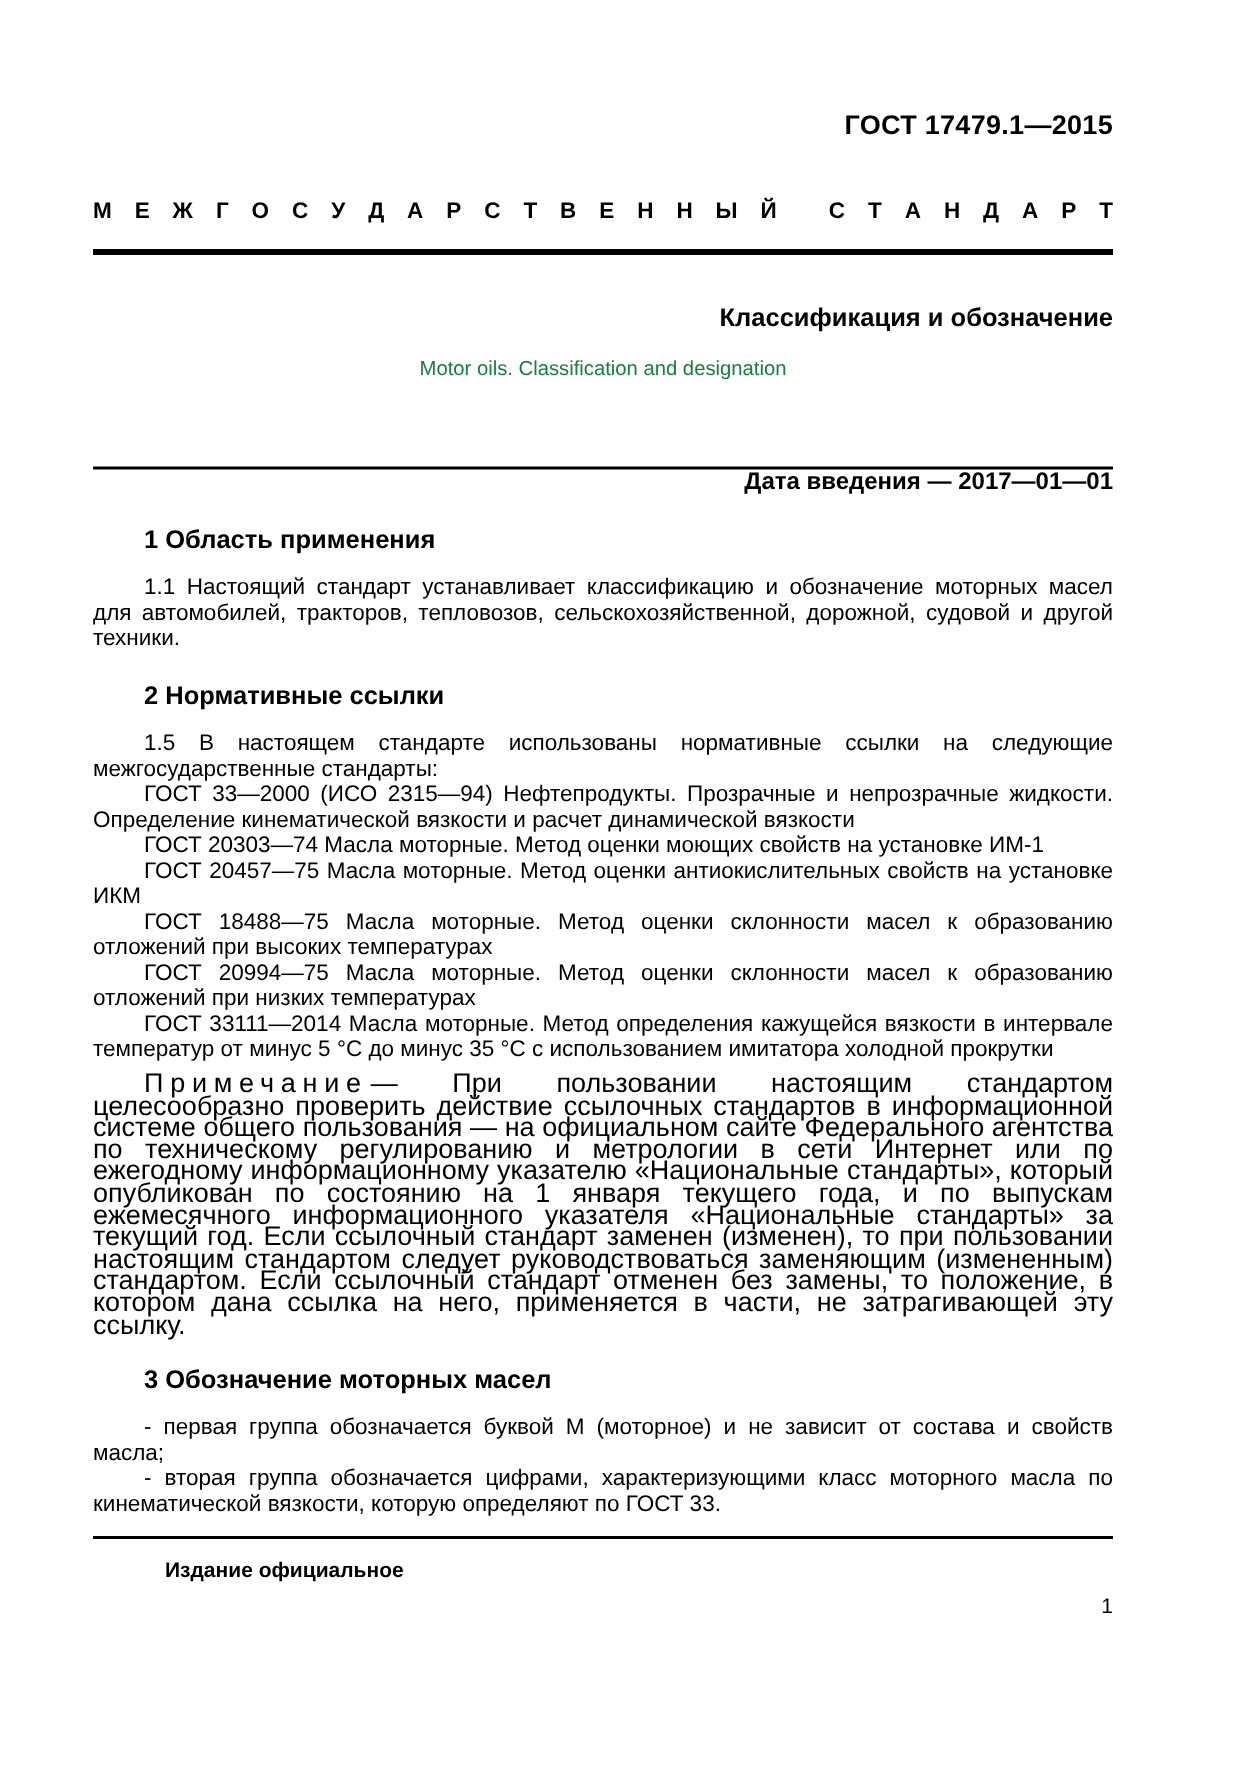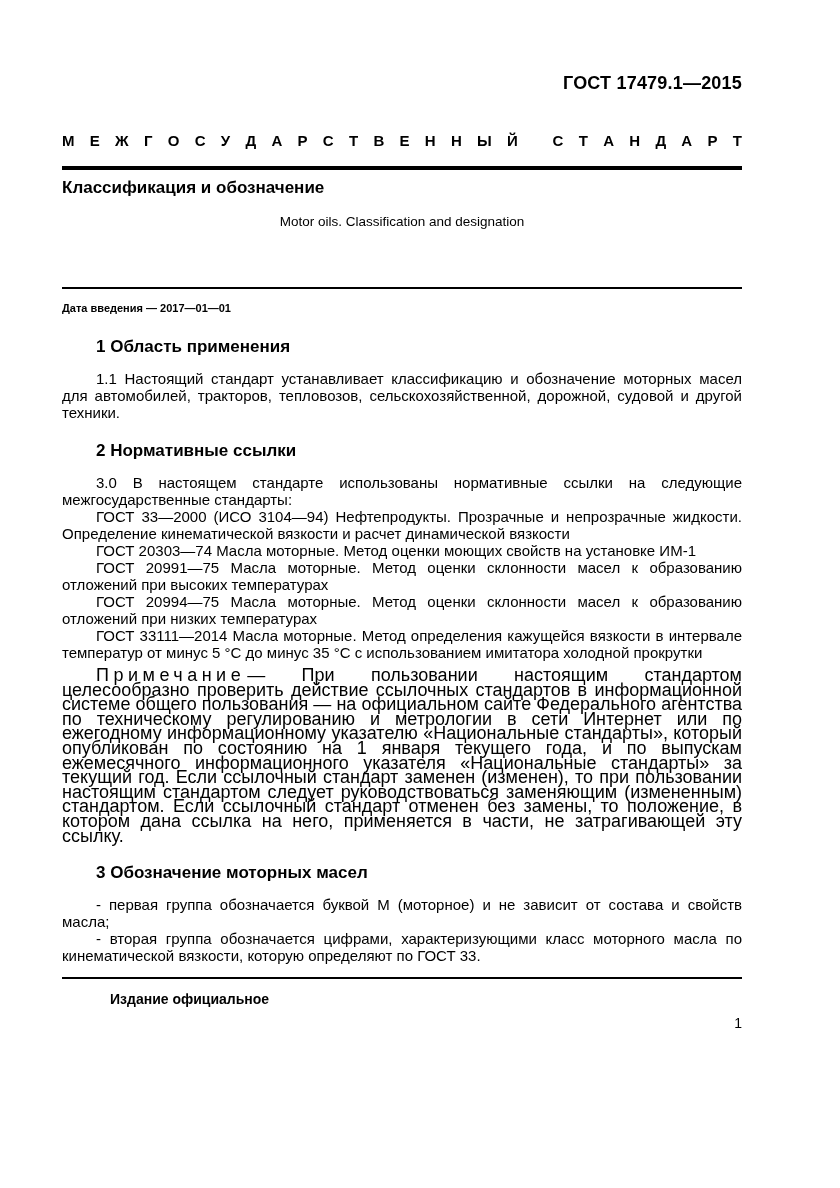--- a/index.html
+++ b/index.html
@@ -41,41 +41,41 @@
     background: #000;
   }
   .title-main {
     margin-top: 58px;
     text-align: center;
     font-size: 17px;
     line-height: 19px;
     font-weight: bold;
   }
   .title-sub {
-    margin-top: 8px;
-    text-align: left;
+    margin-top: 32px;
+    text-align: right;
     font-size: 17px;
     line-height: 19px;
     font-weight: bold;
   }
   .title-en {
     margin-top: 17px;
     text-align: center;
     font-size: 13.5px;
     line-height: 16px;
-    color: #000000;
+    color: #15803d;
   }
   .rule-thin {
     margin-top: 57px;
     height: 2px;
     background: #000;
   }
   .date-line {
-    margin-top: 11px;
-    font-size: 11px;
+    text-align: right;
+    font-size: 16px;
     line-height: 17px;
     font-weight: bold;
   }
   .sec {
     margin: 20px 0 13px 0;
     padding-left: 34px;
     font-size: 17px;
     line-height: 20px;
     font-weight: bold;
   }
@@ -158,24 +158,25 @@
     <div class="title-en">Motor oils. Classification and designation</div>
 
     <div class="rule-thin"></div>
 
     <div class="date-line">Дата введения — 2017—01—01</div>
 
     <h2 class="sec">1 Область применения</h2>
     <p class="body">1.1 Настоящий стандарт устанавливает классификацию и обозначение моторных масел для автомобилей, тракторов, тепловозов, сельскохозяйственной, дорожной, судовой и другой техники.</p>
 
     <h2 class="sec">2 Нормативные ссылки</h2>
-    <p class="body">3.0 В настоящем стандарте использованы нормативные ссылки на следующие межгосударственные стандарты:</p>
-    <p class="body">ГОСТ 33—2000 (ИСО 3104—94) Нефтепродукты. Прозрачные и непрозрачные жидкости. Определение кинематической вязкости и расчет динамической вязкости</p>
+    <p class="body">1.5 В настоящем стандарте использованы нормативные ссылки на следующие межгосударственные стандарты:</p>
+    <p class="body">ГОСТ 33—2000 (ИСО 2315—94) Нефтепродукты. Прозрачные и непрозрачные жидкости. Определение кинематической вязкости и расчет динамической вязкости</p>
     <p class="body">ГОСТ 20303—74 Масла моторные. Метод оценки моющих свойств на установке ИМ-1</p>
-    <p class="body">ГОСТ 20991—75 Масла моторные. Метод оценки склонности масел к образованию отложений при высоких температурах</p>
+    <p class="body">ГОСТ 20457—75 Масла моторные. Метод оценки антиокислительных свойств на установке ИКМ</p>
+    <p class="body">ГОСТ 18488—75 Масла моторные. Метод оценки склонности масел к образованию отложений при высоких температурах</p>
     <p class="body">ГОСТ 20994—75 Масла моторные. Метод оценки склонности масел к образованию отложений при низких температурах</p>
     <p class="body">ГОСТ 33111—2014 Масла моторные. Метод определения кажущейся вязкости в интервале температур от минус 5 °С до минус 35 °С с использованием имитатора холодной прокрутки</p>
 
     <p class="note"><span class="note-label">Примечание</span><span class="note-text">— При пользовании настоящим стандартом целесообразно проверить действие ссылочных стандартов в информационной системе общего пользования — на официальном сайте Федерального агентства по техническому регулированию и метрологии в сети Интернет или по ежегодному информационному указателю «Национальные стандарты», который опубликован по состоянию на 1 января текущего года, и по выпускам ежемесячного информационного указателя «Национальные стандарты» за текущий год. Если ссылочный стандарт заменен (изменен), то при пользовании настоящим стандартом следует руководствоваться заменяющим (измененным) стандартом. Если ссылочный стандарт отменен без замены, то положение, в котором дана ссылка на него, применяется в части, не затрагивающей эту ссылку.</span></p>
 
     <h2 class="sec">3 Обозначение моторных масел</h2>
     <p class="body">- первая группа обозначается буквой М (моторное) и не зависит от состава и свойств масла;</p>
     <p class="body">- вторая группа обозначается цифрами, характеризующими класс моторного масла по кинематической вязкости, которую определяют по ГОСТ 33.</p>
 
     <div class="rule-footer"></div>

